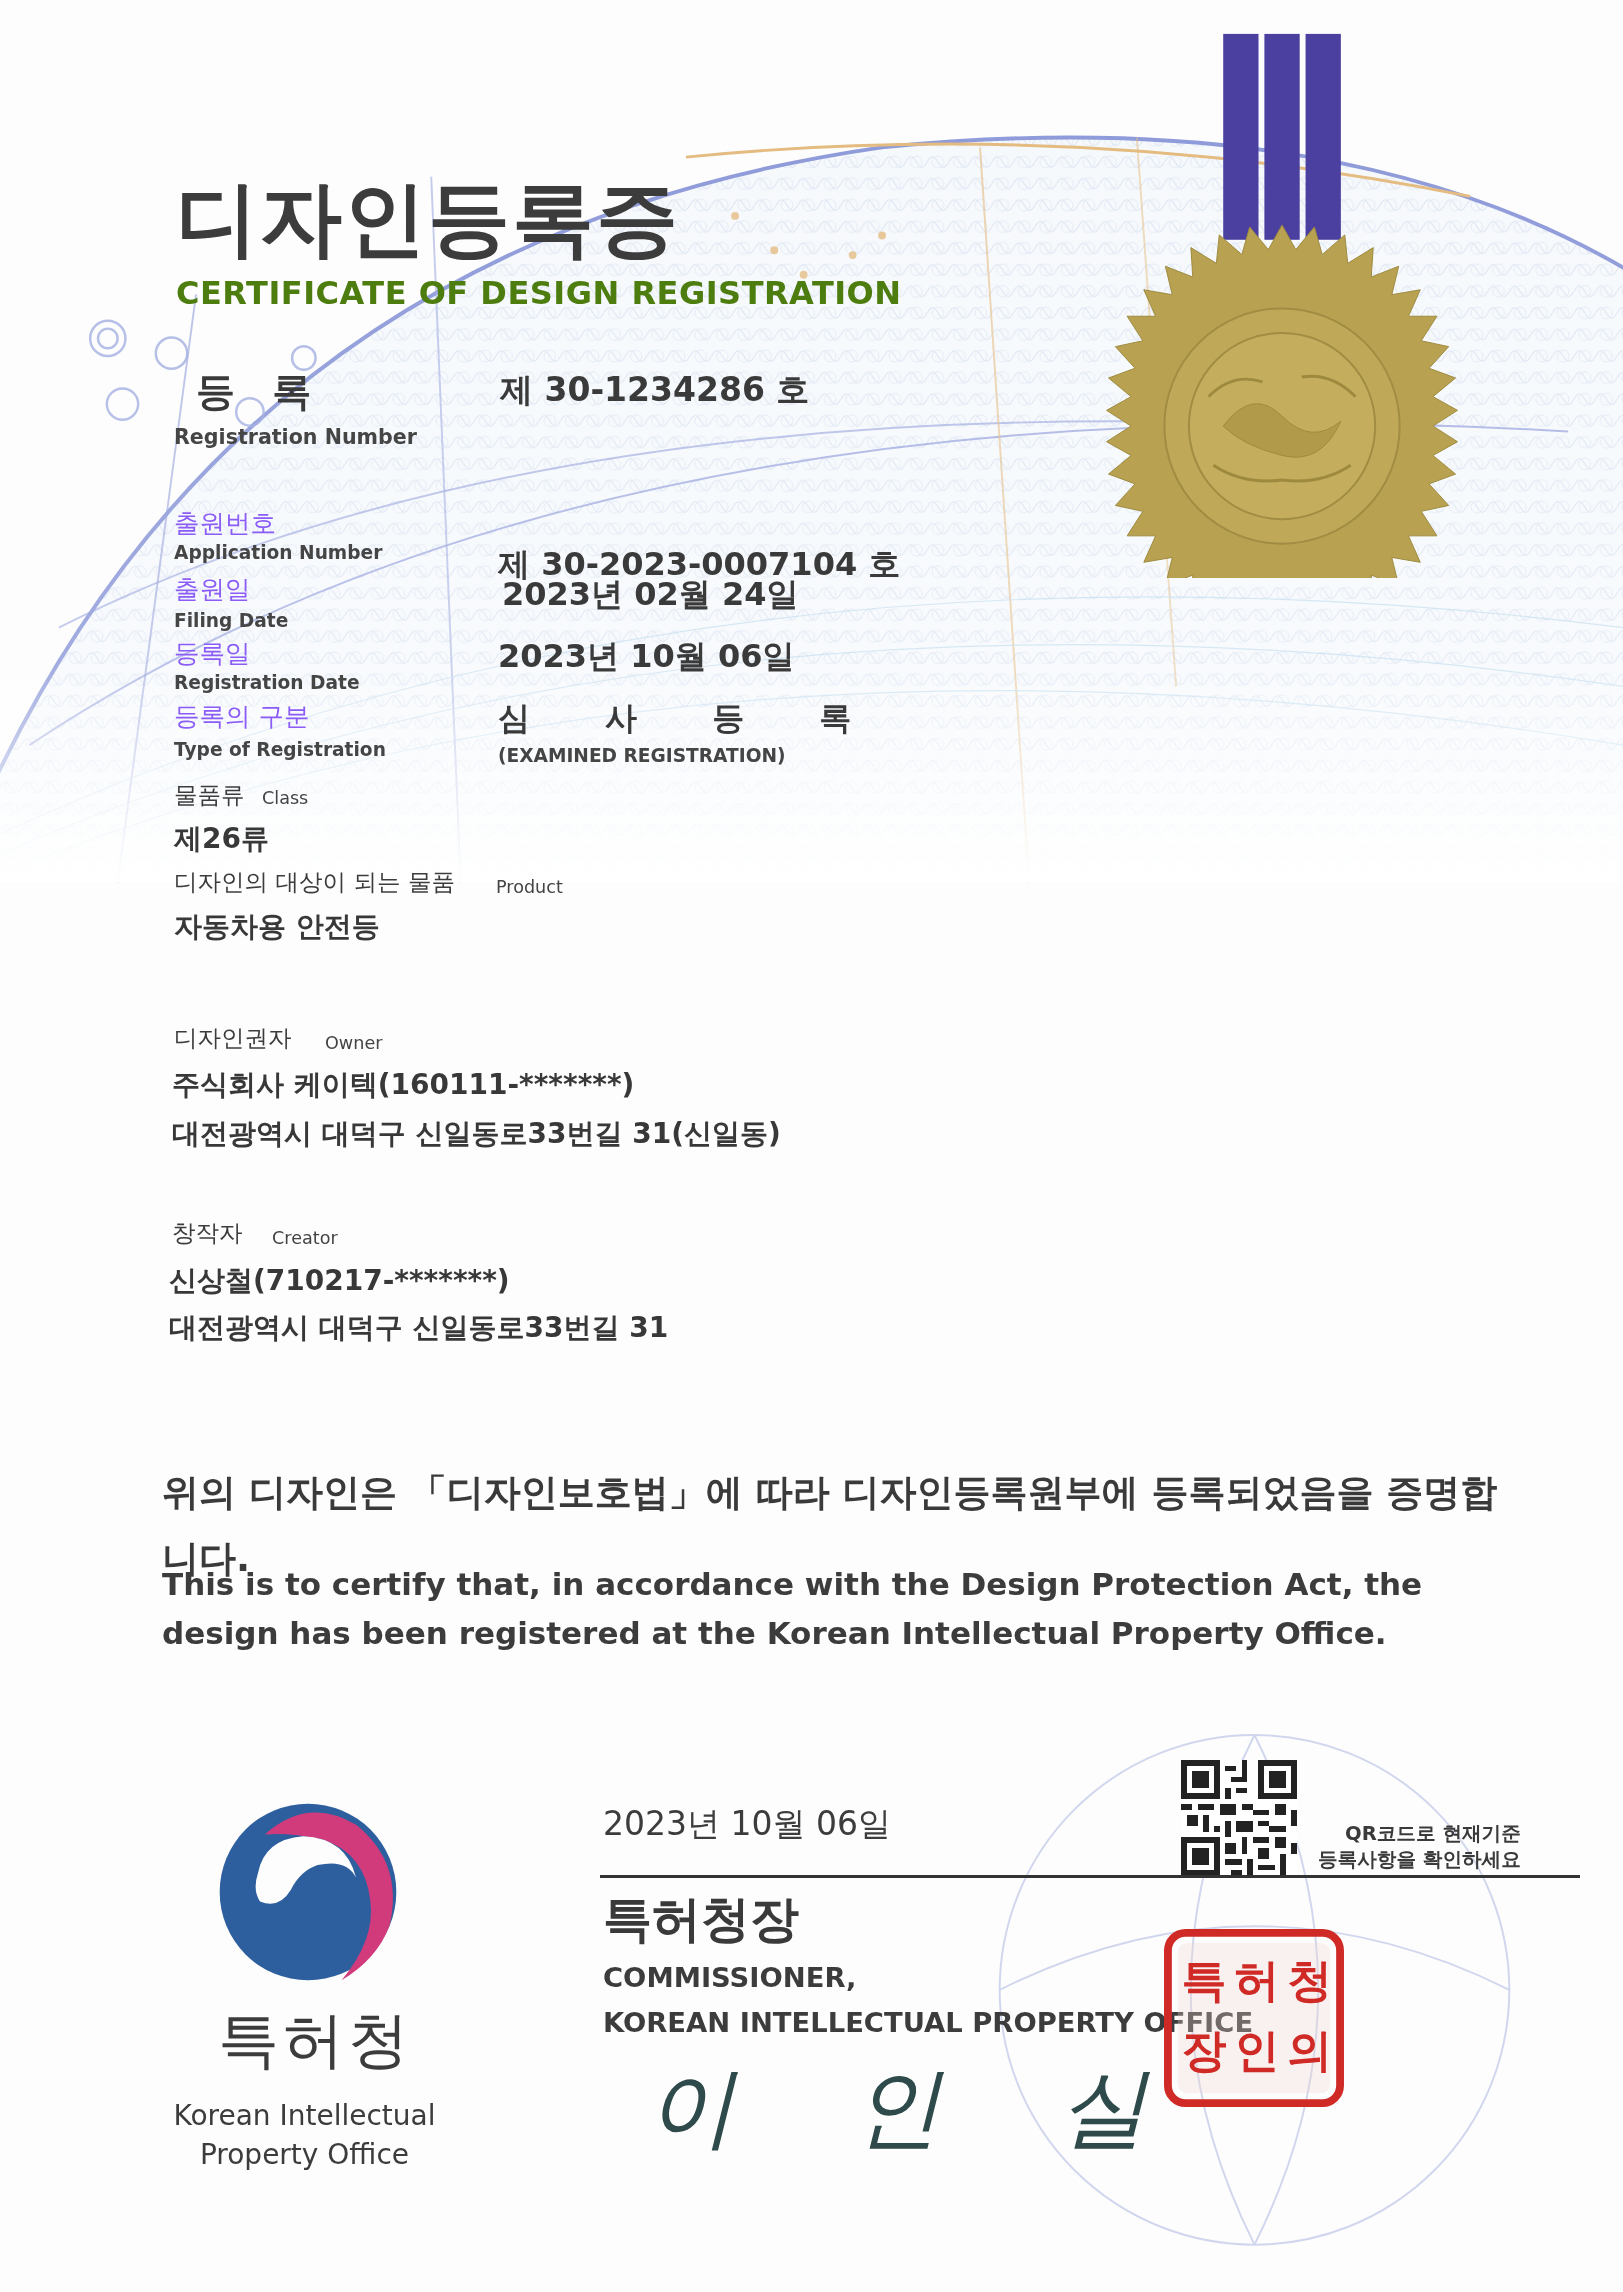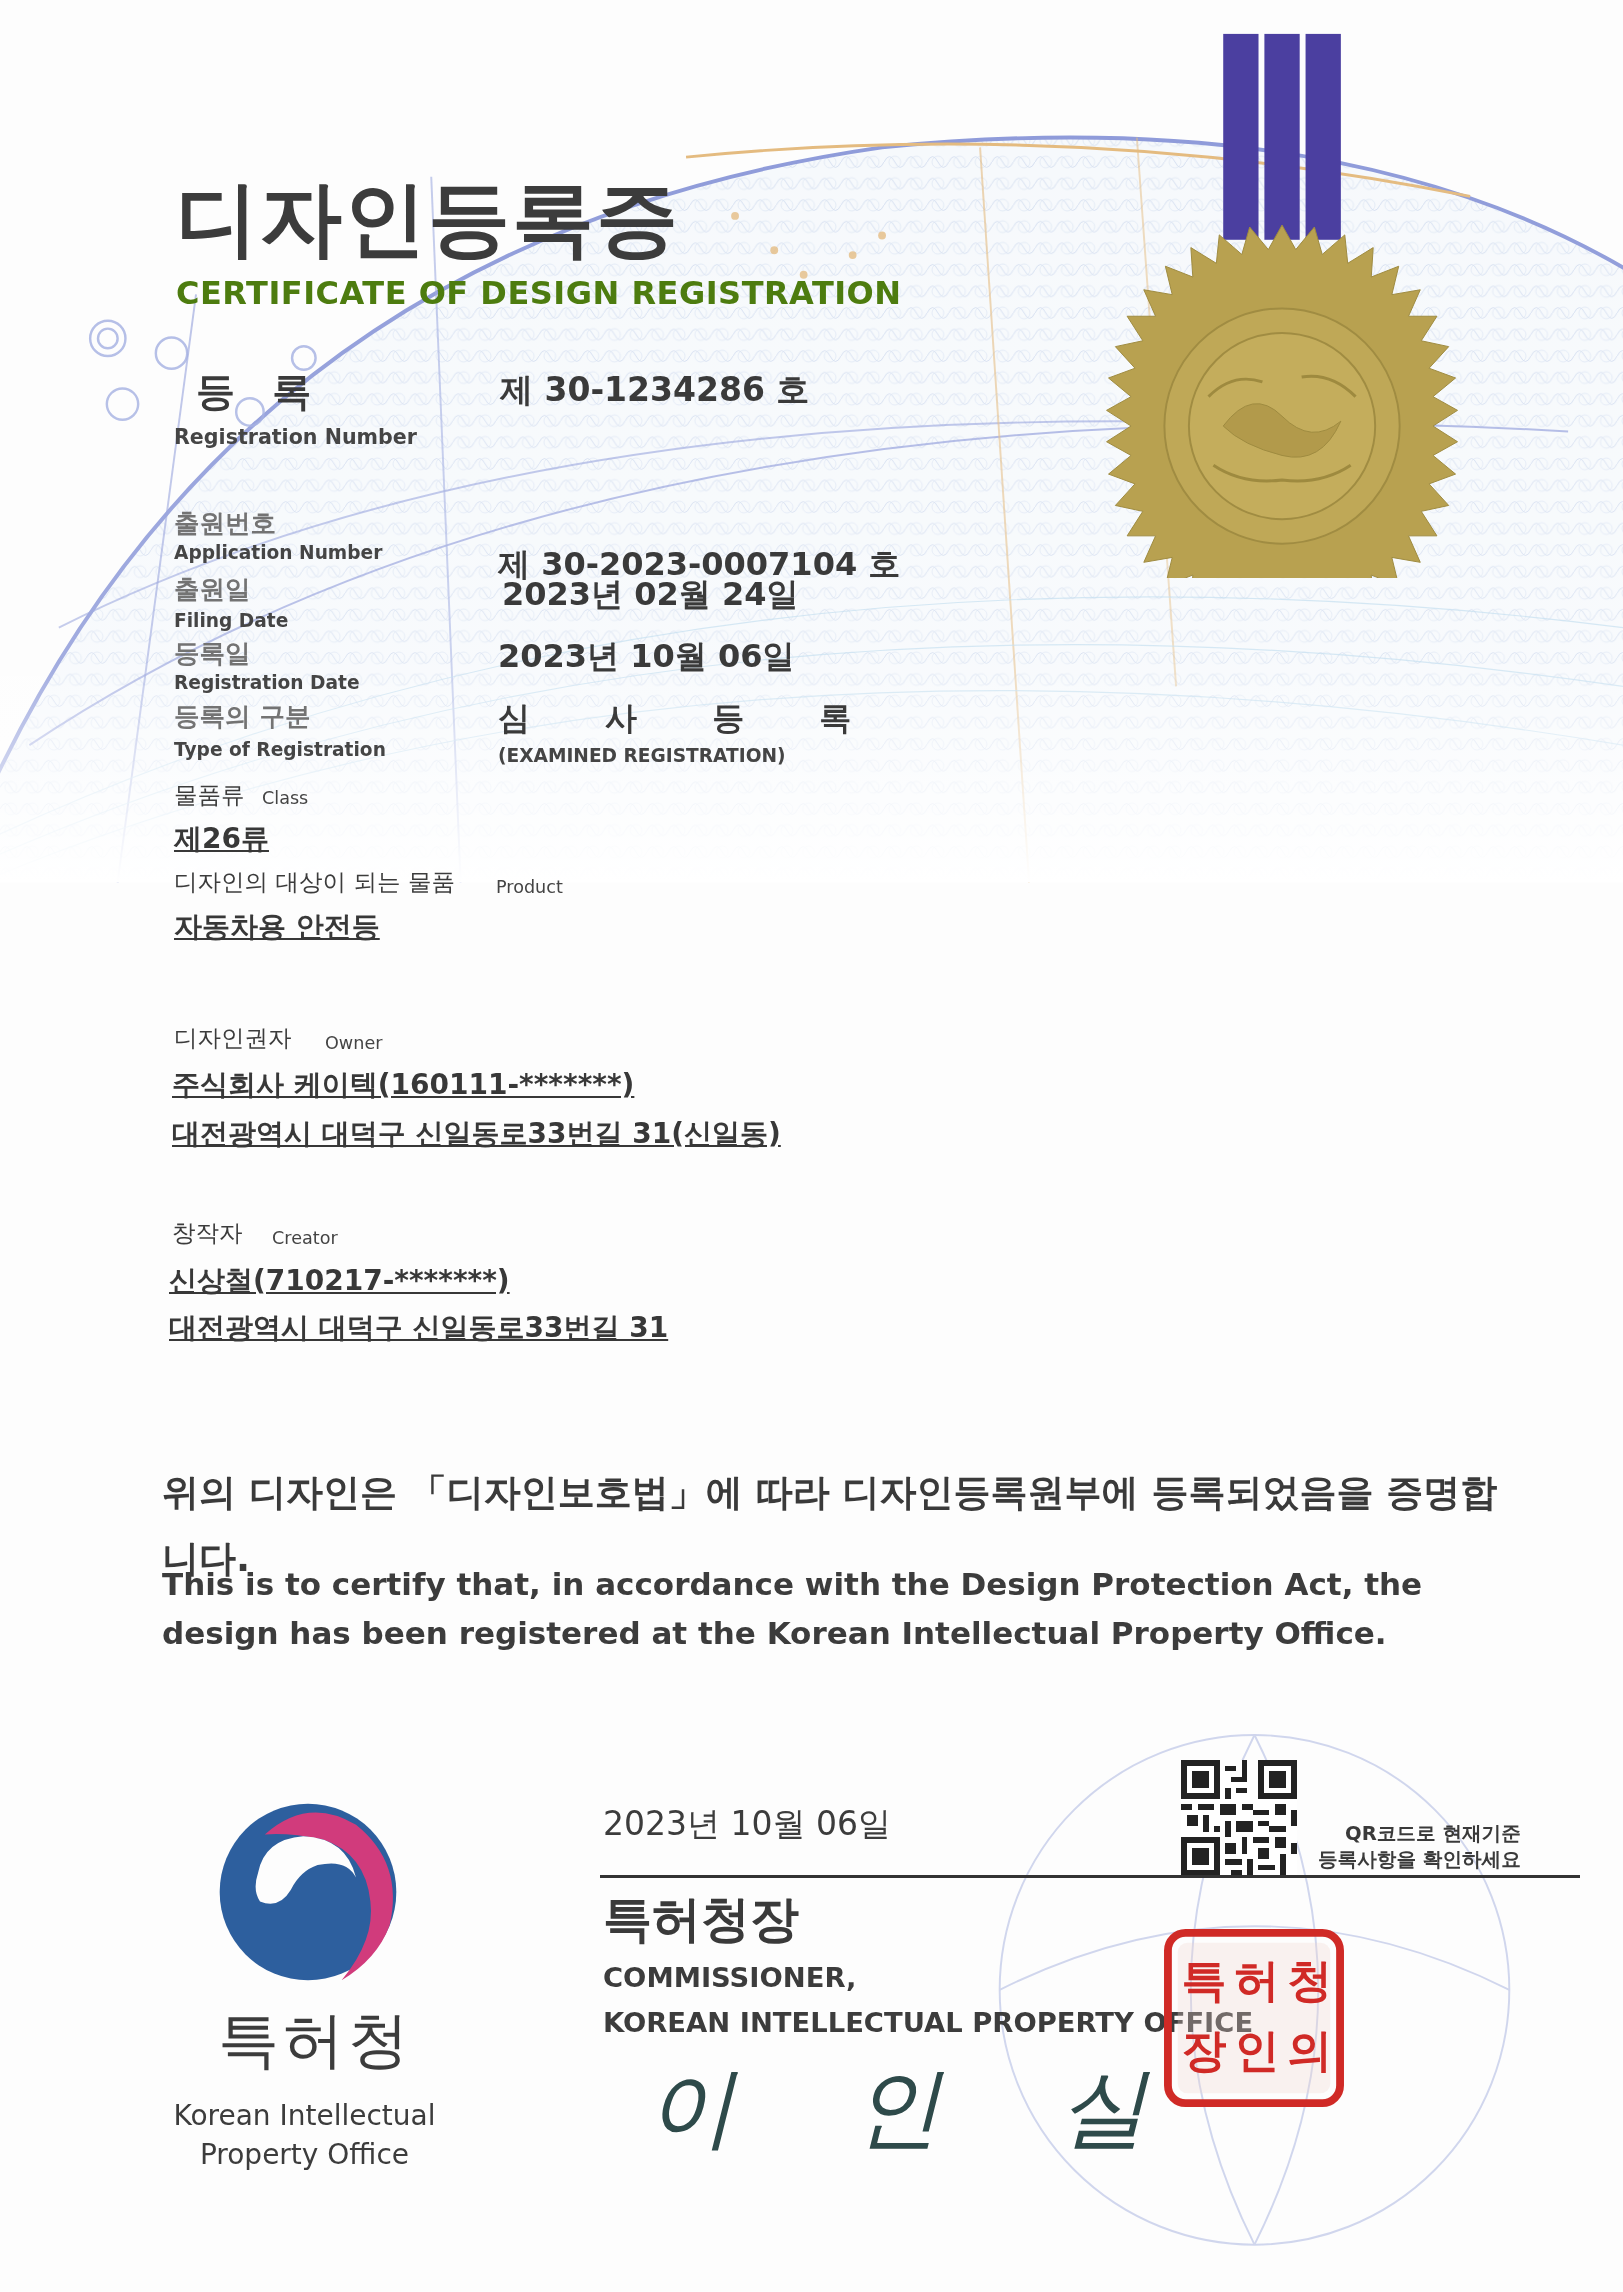--- a/index.html
+++ b/index.html
@@ -2,29 +2,29 @@
 <html><head>
 <meta charset="utf-8">
 <style>
   html,body{margin:0;padding:0;}
   body{width:1623px;height:2293px;position:relative;background:#fdfdfd;overflow:hidden;
        font-family:"DejaVu Sans","Liberation Sans",sans-serif;color:#3a3a3a;}
   .bg{position:absolute;left:0;top:0;width:1623px;height:2293px;}
   .abs{position:absolute;white-space:nowrap;}
   .title-ko{left:176px;top:165px;font-size:82px;font-weight:bold;letter-spacing:2px;color:#3c3c3c;}
   .title-en{left:176px;top:274px;font-size:32px;font-weight:bold;color:#4d7c0f;letter-spacing:0.5px;}
-  .lbl-ko{font-size:25.5px;font-weight:bold;color:#737373;}
+  .lbl-ko{font-size:25.5px;font-weight:normal;color:#8b5cf6;}
   .lbl-en{font-size:18.6px;font-weight:bold;color:#454545;}
   .val{font-size:32px;font-weight:bold;color:#3a3a3a;}
   .reg-lbl-ko{left:174px;top:365px;font-size:39px;font-weight:bold;letter-spacing:11.8px;margin-left:22px;}
   .reg-lbl-en{left:174px;top:425px;font-size:20.6px;font-weight:bold;color:#454545;}
   .reg-val{left:500px;top:368px;font-size:33px;font-weight:bold;color:#3a3a3a;}
   .small-ko{font-size:23.5px;color:#3c3c3c;}
   .small-en{font-size:17.6px;color:#444;}
-  .bold-val{font-size:28px;font-weight:bold;color:#383838;text-decoration:underline;}
+  .bold-val{font-size:28px;font-weight:bold;color:#383838;}
   .stmt-ko{left:162px;top:1460px;font-size:37px;font-weight:bold;color:#3a3a3a;line-height:66px;white-space:normal;width:1372px;}
   .stmt-en{left:162px;top:1560px;font-size:31px;font-weight:bold;color:#3c3c3c;line-height:49px;white-space:normal;width:1372px;}
   .issue-date{left:603px;top:1802px;font-size:33px;color:#3c3c3c;}
   .rule{left:600px;top:1875px;width:980px;height:2.9px;background:#333;}
   .qr{left:1181px;top:1760px;width:116px;height:116px;}
   .qr-text{left:1318px;top:1821px;font-size:19.6px;font-weight:bold;color:#3a3a3a;text-align:right;line-height:25.5px;}
   .comm-ko{left:603px;top:1887px;font-size:49px;font-weight:bold;color:#3a3a3a;}
   .comm-en{left:603px;top:1955px;font-size:27.4px;font-weight:bold;color:#3c3c3c;line-height:45px;}
   .sign{left:647px;top:2049px;font-size:88px;color:#2e4a4a;font-family:"DejaVu Serif",serif;letter-spacing:118px;font-style:italic;}
   .kipo-ko{left:218px;top:2000px;font-size:61px;color:#3c3c3c;letter-spacing:3.9px;}

